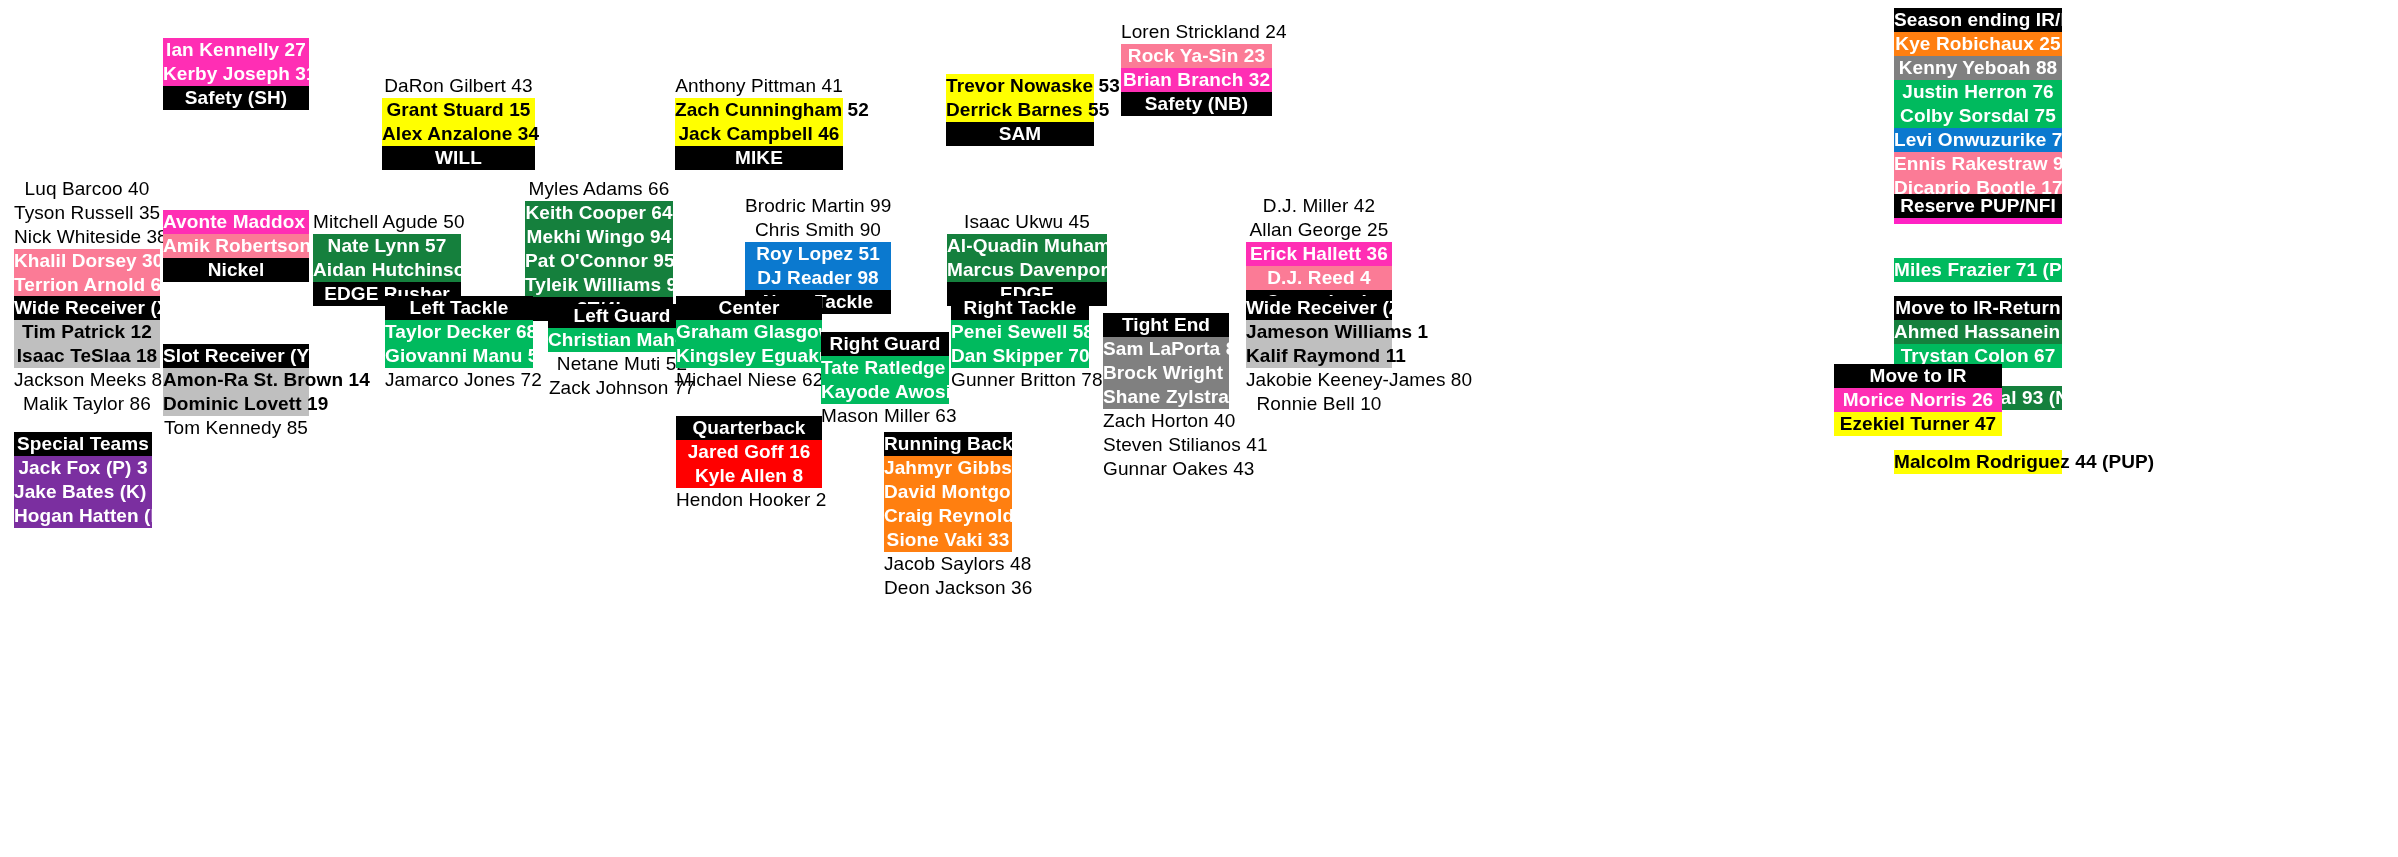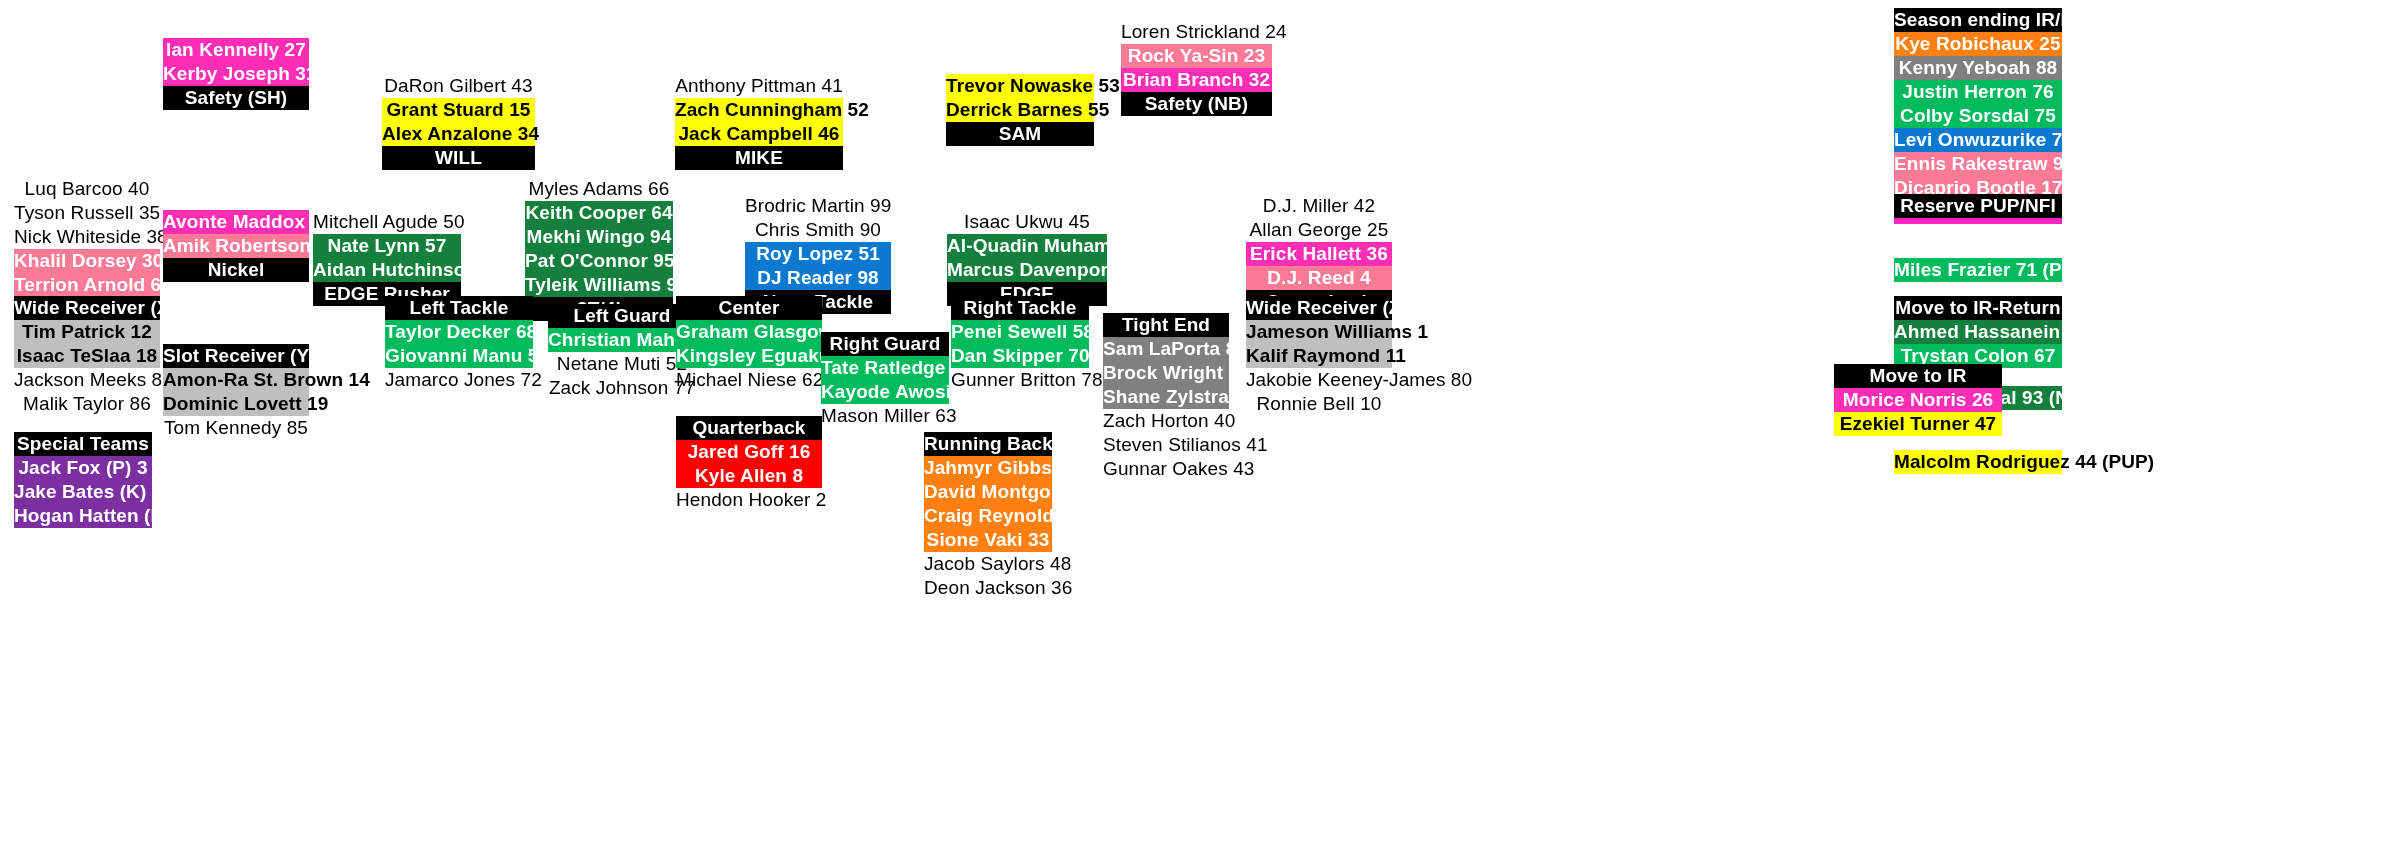--- a/index.html
+++ b/index.html
@@ -239,21 +239,21 @@
       <div class="row fill c-red">Jared Goff 16</div>
       <div class="row fill c-red">Kyle Allen 8</div>
       <div class="row plain c-white">Hendon Hooker 2</div>
     </div>
     <div class="unit" style="left: 14px; top: 432px; width: 138px; border-radius: 14px;">
       <div class="row header c-black">Special Teams</div>
       <div class="row fill c-purple">Jack Fox (P) 3</div>
       <div class="row fill c-purple">Jake Bates (K) 39</div>
       <div class="row fill c-purple">Hogan Hatten (LS) 49</div>
     </div>
-    <div class="unit" style="left: 884px; top: 432px; width: 128px; margin-left: 40px;">
+    <div class="unit" style="left: 884px; top: 432px; width: 128px;">
       <div class="row header c-black">Running Back</div>
       <div class="row fill c-orange">Jahmyr Gibbs 0</div>
       <div class="row fill c-orange">David Montgomery 5</div>
       <div class="row fill c-orange">Craig Reynolds 13</div>
       <div class="row fill c-orange">Sione Vaki 33</div>
       <div class="row plain c-white">Jacob Saylors 48</div>
       <div class="row plain c-white">Deon Jackson 36</div>
     </div>
   </div>
 

